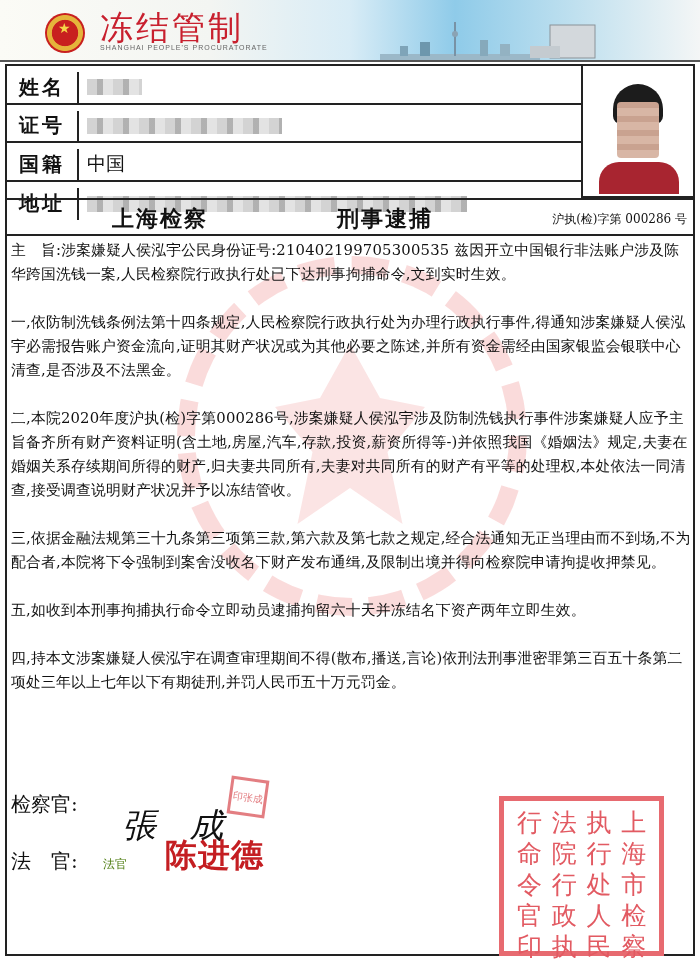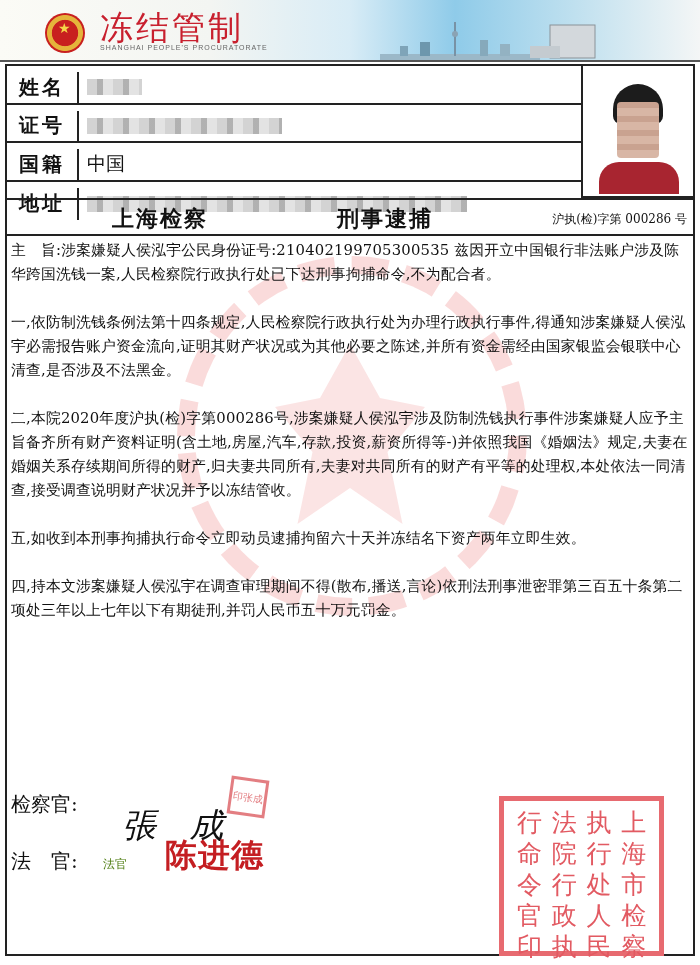--- a/index.html
+++ b/index.html
@@ -100,23 +100,24 @@
   </div>
   <div class="table-bottom"></div>
 
   <div class="head-row">
     <div class="head-a">上海检察</div>
     <div class="head-b">刑事逮捕</div>
     <div class="head-no">沪执(检)字第 000286 号</div>
   </div>
 
   <div class="body">
-    <p class="para">主　旨:涉案嫌疑人侯泓宇公民身份证号:210402199705300535 兹因开立中国银行非法账户涉及陈华跨国洗钱一案,人民检察院行政执行处已下达刑事拘捕命令,不为配合者。</p>
+    <p class="para">主　旨:涉案嫌疑人侯泓宇公民身份证号:210402199705300535 兹因开立中国银行非法账户涉及陈华跨国洗钱一案,人民检察院行政执行处已下达刑事拘捕命令,文到实时生效。</p>
     <p class="para">一,依防制洗钱条例法第十四条规定,人民检察院行政执行处为办理行政执行事件,得通知涉案嫌疑人侯泓宇必需报告账户资金流向,证明其财产状况或为其他必要之陈述,并所有资金需经由国家银监会银联中心清查,是否涉及不法黑金。</p>
     <p class="para">二,本院2020年度沪执(检)字第000286号,涉案嫌疑人侯泓宇涉及防制洗钱执行事件涉案嫌疑人应予主旨备齐所有财产资料证明(含土地,房屋,汽车,存款,投资,薪资所得等-)并依照我国《婚姻法》规定,夫妻在婚姻关系存续期间所得的财产,归夫妻共同所有,夫妻对共同所有的财产有平等的处理权,本处依法一同清查,接受调查说明财产状况并予以冻结管收。</p>
+    <p class="para">三,依据金融法规第三十九条第三项第三款,第六款及第七款之规定,经合法通知无正当理由而不到场,不为配合者,本院将下令强制到案舍没收名下财产发布通缉,及限制出境并得向检察院申请拘提收押禁见。</p>
     <p class="para">五,如收到本刑事拘捕执行命令立即动员逮捕拘留六十天并冻结名下资产两年立即生效。</p>
     <p class="para">四,持本文涉案嫌疑人侯泓宇在调查审理期间不得(散布,播送,言论)依刑法刑事泄密罪第三百五十条第二项处三年以上七年以下有期徒刑,并罚人民币五十万元罚金。</p>
   </div>
 
   <div class="sig1">检察官:</div>
   <div class="sig1-name">張 成</div>
   <div class="stamp-small">印张成</div>
 
   <div class="sig2">法　官:</div>
   <div class="sig2-prefix">法官</div>

